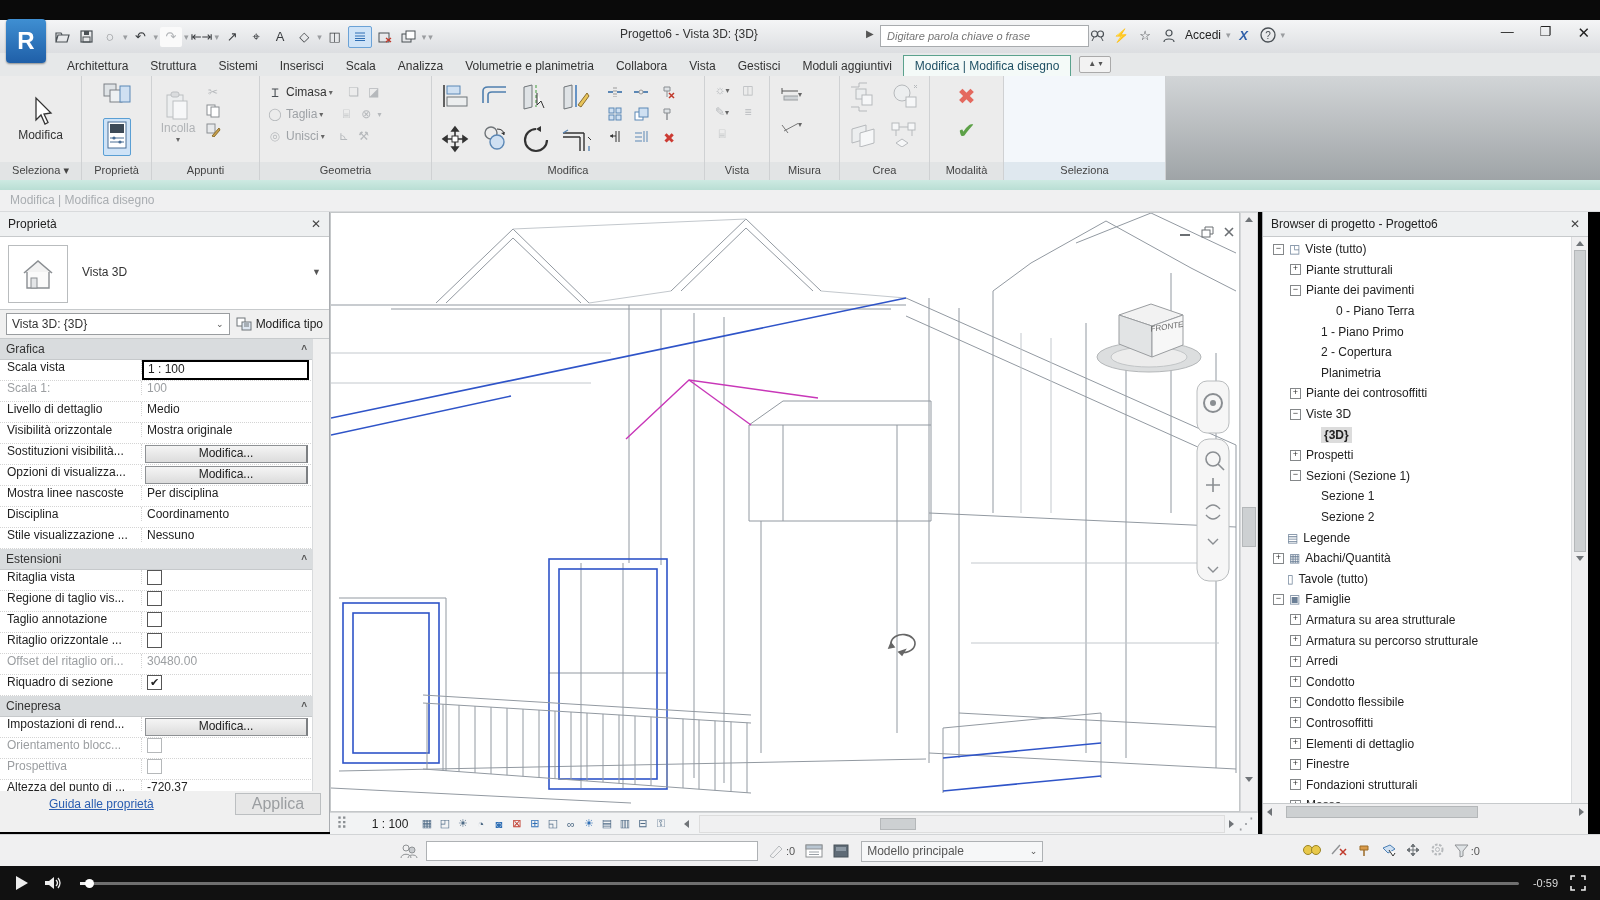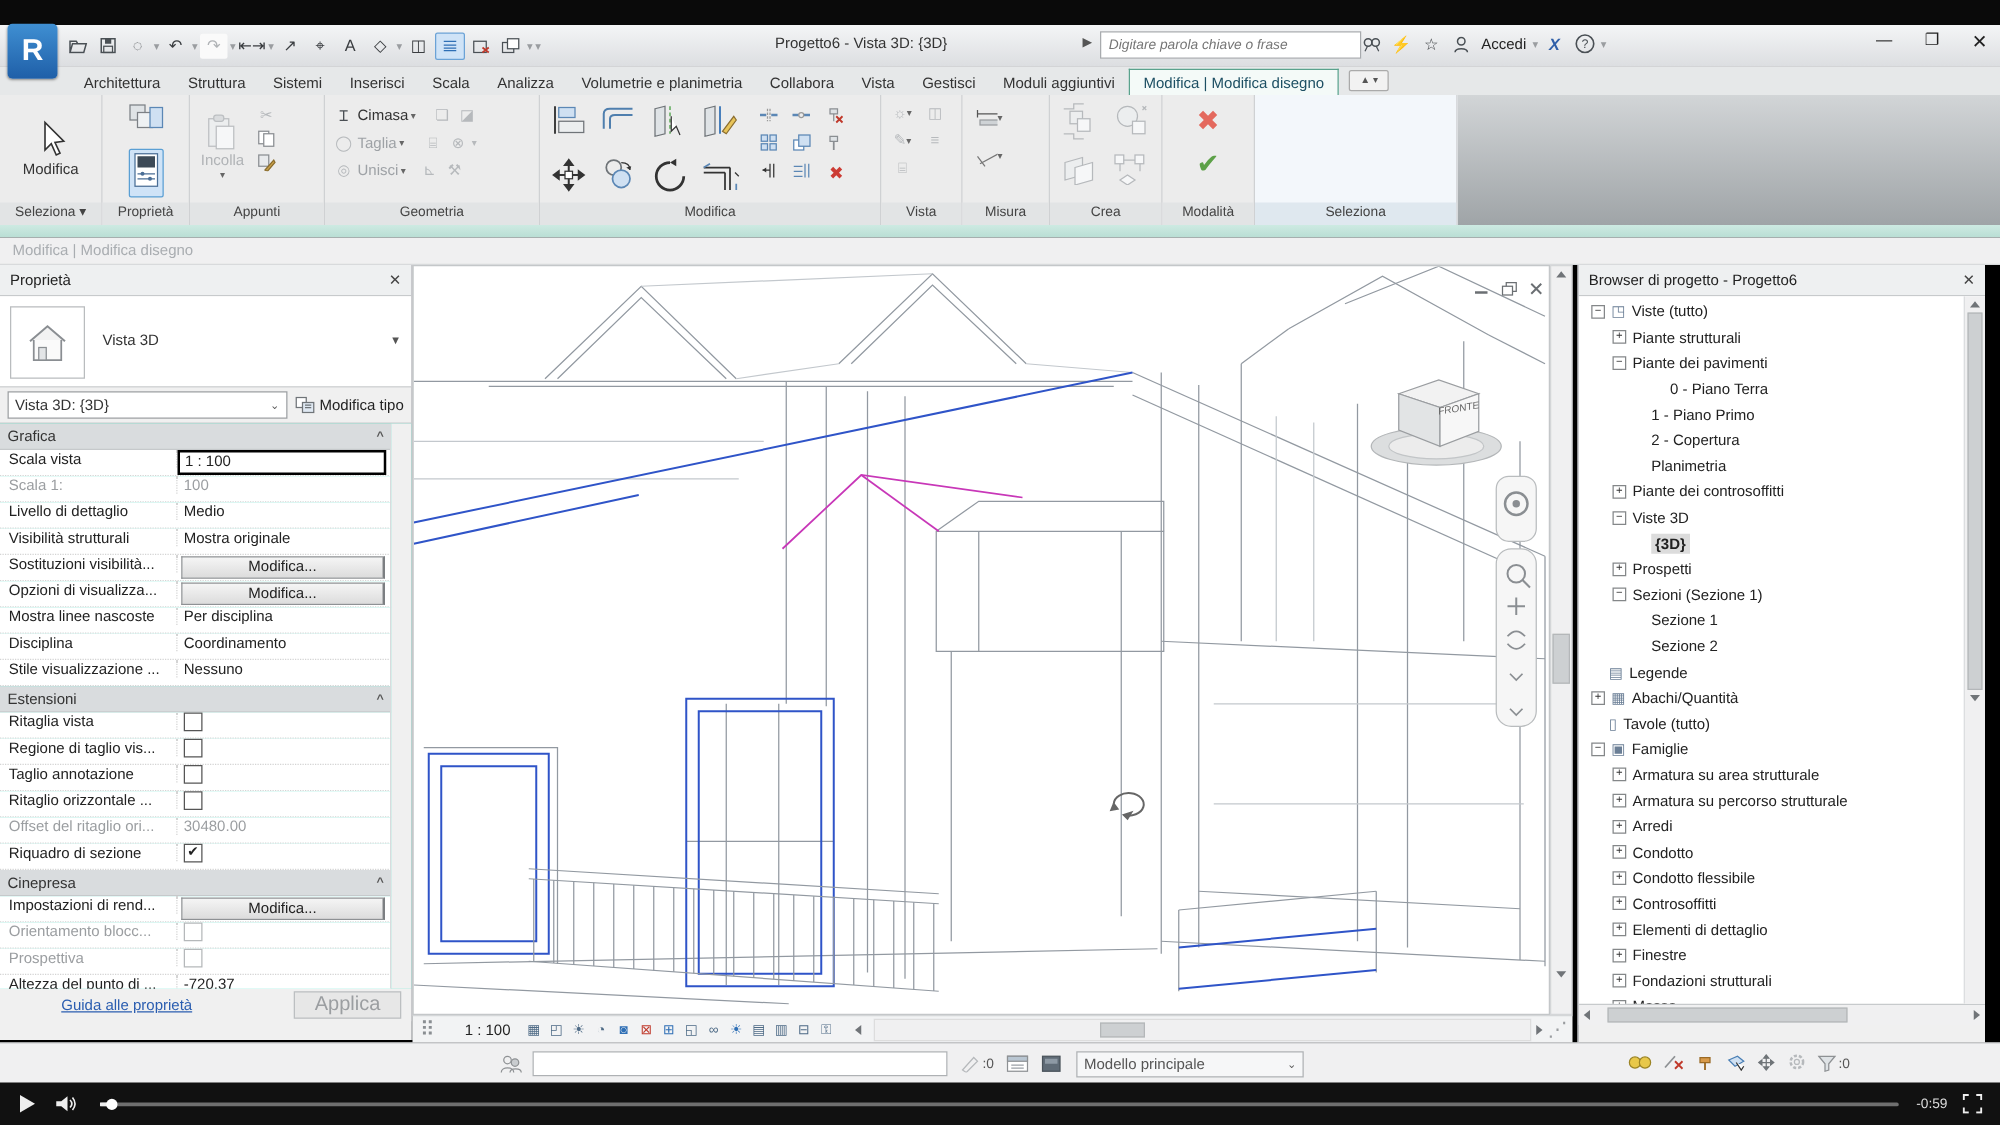--- a/index.html
+++ b/index.html
@@ -514,21 +514,21 @@
         </div>
         <div class="prow dis">
           <span class="plab">Scala  1:</span>
           <span class="pval">100</span>
         </div>
         <div class="prow">
           <span class="plab">Livello di dettaglio</span>
           <span class="pval">Medio</span>
         </div>
         <div class="prow">
-          <span class="plab">Visibilità strutturali</span>
+          <span class="plab">Visibilità orizzontale</span>
           <span class="pval">Mostra originale</span>
         </div>
         <div class="prow">
           <span class="plab">Sostituzioni visibilità...</span>
           <div class="pbtn">Modifica...</div>
         </div>
         <div class="prow">
           <span class="plab">Opzioni di visualizza...</span>
           <div class="pbtn">Modifica...</div>
         </div>

